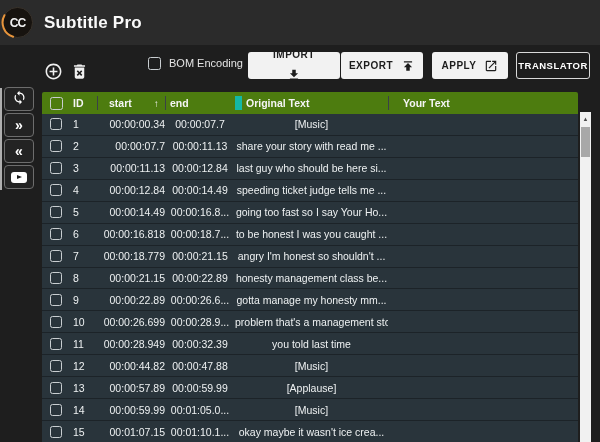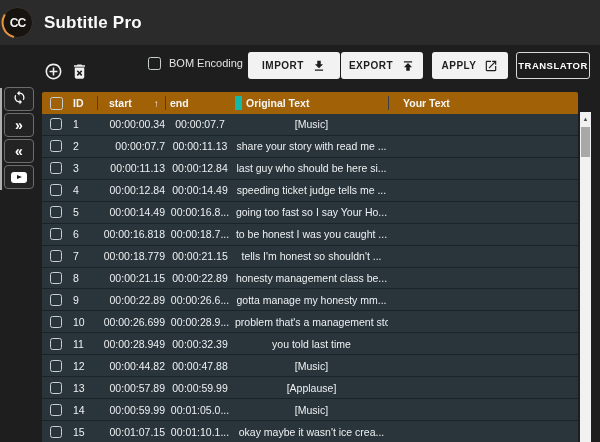--- a/index.html
+++ b/index.html
@@ -44,21 +44,21 @@
   .bom-label { font-size: 11px; color: #e4e4e4; }
 
   .btn {
     position: absolute; top: 52px; height: 27px;
     display: flex; align-items: center; justify-content: center; gap: 8px;
     background: #f2f2f2; color: #1d1d1d;
     border: none; border-radius: 3px; cursor: pointer;
     font-family: inherit; font-size: 10px; font-weight: bold; letter-spacing: .5px;
   }
   .btn svg { display: block; }
-  #import-btn { left: 248px; width: 92px; }
+  #import-btn { left: 248px; width: 92px; flex-direction: column; }
   #export-btn { left: 341px; width: 82px; }
   #apply-btn  { left: 432px; width: 76px; }
   #translator-btn {
     left: 516px; width: 74px;
     background: #1d1d1d; color: #fff; border: 1px solid #d9d9d9;
     font-size: 9.5px;
   }
 
   
   .sidebar { position: absolute; left: 4px; top: 87px; display: flex; flex-direction: column; gap: 2px; }
@@ -72,21 +72,21 @@
   .yt-shape { width: 16px; height: 11px; background: #fff; border-radius: 3px; position: relative; }
   .yt-shape::after {
     content: ""; position: absolute; left: 6px; top: 3px;
     border-left: 5px solid #1d1d1d; border-top: 2.8px solid transparent; border-bottom: 2.8px solid transparent;
   }
   .edge-sliver { position: absolute; left: 0; top: 88px; width: 2px; height: 102px; background: #c9c9c9; opacity: .85; }
 
   
   .table { position: absolute; left: 42px; top: 92px; width: 536px; height: 350px; }
   .thead {
-    height: 22px; background: #a16207; color: #f5f5f5;
+    height: 22px; background: #4d7c0f; color: #f5f5f5;
     display: flex; align-items: center; font-size: 10.5px; font-weight: bold;
     border-radius: 2px 2px 0 0;
   }
   .thead .hcell { display: flex; align-items: center; height: 14px; white-space: nowrap; overflow: hidden; }
   .h-check { width: 28px; justify-content: center; }
   .h-check .checkbox { width: 13px; height: 13px; }
   .h-id    { width: 27px; padding-left: 3px; }
   .h-start { width: 68px; padding-left: 11px; border-left: 1px solid #3a4147; gap: 22px; }
   .h-end   { width: 70px; padding-left: 4px; border-left: 1px solid #3a4147; }
   .h-orig  { width: 153px; padding-left: 4px; border-left: 7px solid #14b8a6; text-align: right; }
@@ -276,21 +276,21 @@
     <span class="td td-orig">to be honest I was you caught ...</span>
     <span class="td td-your"></span>
   </div>
       <div class="tr">
     <span class="td td-check">
       <span class="checkbox"></span>
     </span>
     <span class="td td-id">7</span>
     <span class="td td-start">00:00:18.779</span>
     <span class="td td-end">00:00:21.15</span>
-    <span class="td td-orig">tells I'm honest so shouldn't ...</span>
+    <span class="td td-orig">angry I'm honest so shouldn't ...</span>
     <span class="td td-your"></span>
   </div>
       <div class="tr">
     <span class="td td-check">
       <span class="checkbox"></span>
     </span>
     <span class="td td-id">8</span>
     <span class="td td-start">00:00:21.15</span>
     <span class="td td-end">00:00:22.89</span>
     <span class="td td-orig">honesty management class be...</span>

